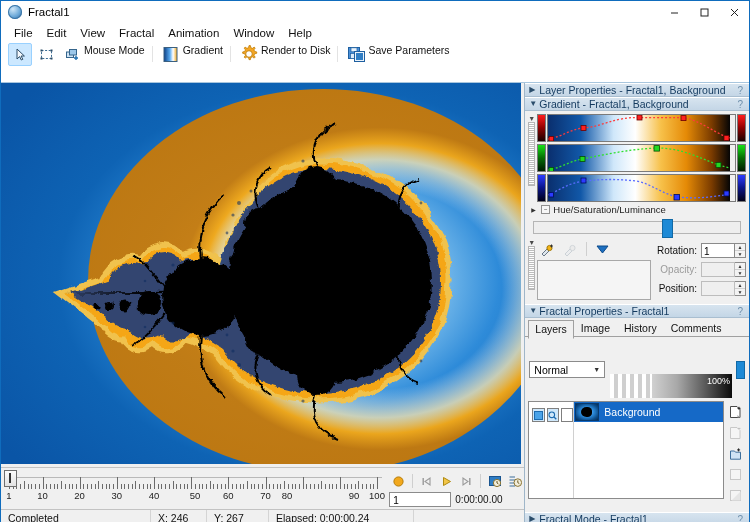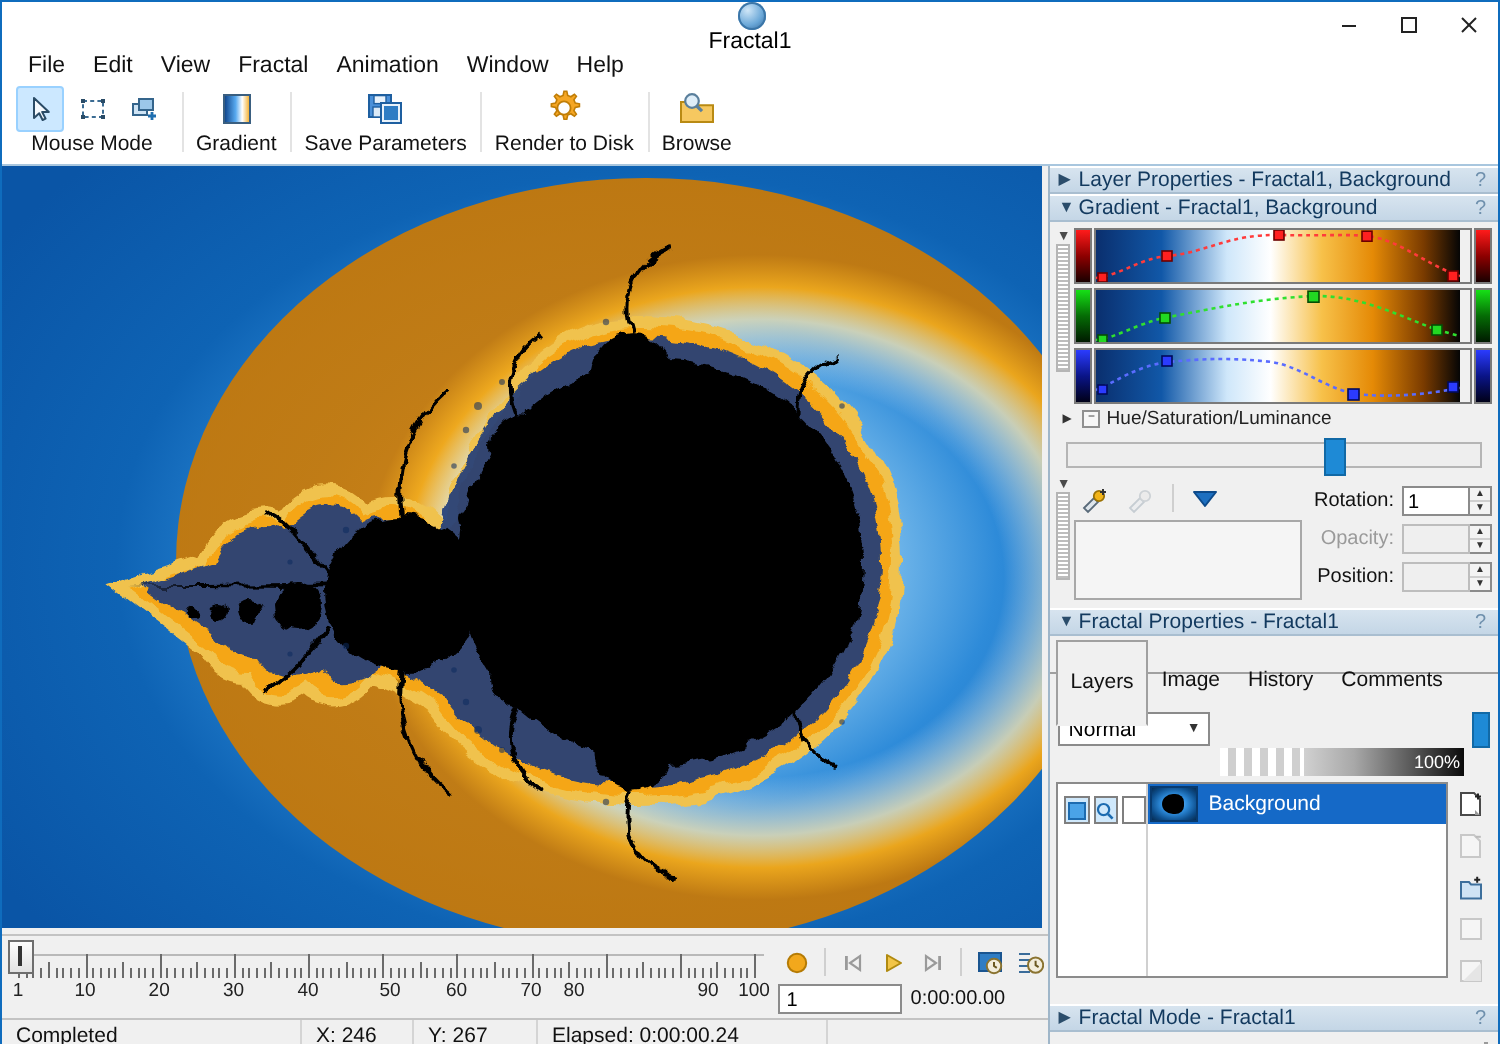--- a/index.html
+++ b/index.html
@@ -7,38 +7,38 @@
     width:750px;height:522px;overflow:hidden;
     font-family:"Liberation Sans",sans-serif;font-size:11px;
     background:#f0f0f0;color:#000;
     -webkit-font-smoothing:antialiased;
   }
   #app{position:relative;width:750px;height:522px;box-sizing:border-box;
        border:1px solid #0f6cbd;background:#f0f0f0;}
 
   
   .titlebar{height:22px;background:#fff;display:flex;align-items:center;
-            position:relative;border-bottom:1px solid #fff;flex-direction:column;}
+            position:relative;border-bottom:1px solid #fff;}
   .tb-icon{width:14px;height:14px;margin-left:7px;margin-right:6px;border-radius:50%;
            background:radial-gradient(circle at 35% 30%,#cfe6f7 0%,#6ba8d8 55%,#2b5f93 100%);
            box-shadow:inset 0 0 0 1px #3b76a8;flex:none;}
   .tb-title{font-size:11.5px;color:#000;}
   .wbtns{position:absolute;right:0;top:0;height:22px;display:flex;}
   .wbtn{width:30px;height:22px;display:flex;align-items:center;justify-content:center;
         font-size:11px;color:#222;cursor:default;}
   .wbtn svg{display:block;}
 
   
   .menubar{height:18px;background:#fff;display:flex;align-items:center;padding-left:6px;}
   .menu-item{padding:1px 7px;font-size:11.5px;color:#111;cursor:default;}
 
   
   .toolbar{height:39px;background:#fff;display:flex;align-items:flex-start;
            border-bottom:1px solid #a8c6de;padding-top:1px;}
-  .tgroup{display:flex;flex-direction:column;align-items:center;
+  .tgroup{display:flex;flex-direction:row;
           padding:0 7px;position:relative;}
   .tgroup+.tgroup::before{content:"";position:absolute;left:0;top:3px;bottom:3px;
                           width:1px;background:#e3e3e3;}
   .tg-row{display:flex;align-items:center;gap:2px;height:22px;}
   .tbtn{width:22px;height:21px;display:flex;align-items:center;justify-content:center;
         border:1px solid transparent;border-radius:2px;cursor:default;}
   .tbtn.sel{background:#cce8ff;border-color:#99d1ff;}
   .tg-lbl{font-size:10.5px;color:#111;line-height:13px;white-space:nowrap;margin-top:1px;}
 
   
@@ -133,30 +133,30 @@
         padding:0 2px;line-height:15px;box-sizing:border-box;}
   .finp.dis{background:#efefef;border-color:#bdbdbd;}
   .spin{width:11px;height:15px;border:1px solid #8b8b8b;border-left:none;background:#f3f3f3;
         display:flex;flex-direction:column;box-sizing:border-box;}
   .spin i{flex:1;display:flex;align-items:center;justify-content:center;font-size:5px;color:#333;}
   .spin i+i{border-top:1px solid #cfcfcf;}
 
   
   .tabs{display:flex;height:17px;padding-left:3px;background:#f0f0f0;
         border-bottom:1px solid #a0a0a0;margin-top:1px;}
-  .tab{padding:12px 6px;height:17px;line-height:16px;font-size:10.5px;color:#111;
+  .tab{padding:0 6px;height:17px;line-height:16px;font-size:10.5px;color:#111;
        border:1px solid transparent;border-bottom:none;cursor:default;}
   .tab.active{background:#f0f0f0;border-color:#a0a0a0;border-bottom:1px solid #f0f0f0;
               position:relative;top:1px;}
   .blendrow{display:flex;align-items:center;padding:4px 4px 3px 4px;gap:5px;}
   .combo{width:76px;height:17px;border:1px solid #8b8b8b;background:#fff;
          display:flex;align-items:center;font-size:10.5px;padding-left:4px;box-sizing:border-box;}
   .combo .cv{flex:1;}
   .combo .ca{width:15px;text-align:center;font-size:7px;color:#333;}
-  .opstrip{flex:1;height:14px;position:relative;border:0;
+  .opstrip{flex:1;height:24px;position:relative;border:0;
     background:linear-gradient(to right,#fff 0%,#f2f2f2 12%,#d9d9d9 30%,#a8a8a8 55%,#5a5a5a 78%,#0b0b0b 100%);margin-top:33px;}
   .opstrip .checks{position:absolute;left:0;top:0;width:34%;height:100%;
     background:repeating-linear-gradient(90deg,#fff 0 4px,#cfcfcf 4px 8px);}
   .opstrip .pct{position:absolute;right:2px;top:0;font-size:9px;color:#fff;line-height:14px;}
   .ophandle{width:7px;height:16px;background:#1e8ad6;border:1px solid #1169a6;margin-left:-1px;}
 
   .layerarea{display:flex;padding:0 3px;}
   .layerlist{flex:1;height:96px;border:1px solid #8b8b8b;background:#fff;position:relative;}
   .lcolhdr{position:absolute;left:0;top:0;bottom:0;width:44px;border-right:1px solid #d0d0d0;}
   .lrow{display:flex;align-items:flex-end;height:20px;}
@@ -261,58 +261,46 @@
             <rect x="2" y="1.5" width="13" height="14" fill="url(#gi)" stroke="#3a5f80" stroke-width="1"></rect>
           </svg>
         </div>
       </div>
       <div class="tg-lbl">Gradient</div>
     </div>
 
     <div class="tgroup">
       <div class="tg-row">
         <div class="tbtn">
+          <svg width="20" height="20" viewBox="0 0 20 20">
+            <g fill="#f5a623" stroke="#c07d06" stroke-width="0.8">
+              <path d="M10 1.6 l1.4 0 .45 2.1 1.6 .67 1.75-1.25 1 1 -1.25 1.75 .67 1.6 2.1 .45 0 1.4 -2.1 .45 -.67 1.6 1.25 1.75 -1 1 -1.75-1.25 -1.6 .67 -.45 2.1 -1.4 0 -.45-2.1 -1.6-.67 -1.75 1.25 -1-1 1.25-1.75 -.67-1.6 -2.1-.45 0-1.4 2.1-.45 .67-1.6 -1.25-1.75 1-1 1.75 1.25 1.6-.67z"></path>
+            </g>
+            <circle cx="10" cy="10" r="3.3" fill="#fdfdfd" stroke="#c07d06" stroke-width="0.9"></circle>
+          </svg>
+        </div>
+      </div>
+      <div class="tg-lbl">Render to Disk</div>
+    </div>
+
+    <div class="tgroup">
+      <div class="tg-row">
+        <div class="tbtn">
           <svg width="19" height="19" viewBox="0 0 19 19">
             <rect x="1.5" y="2.5" width="11" height="11" fill="#4a90d9" stroke="#1e5fa0" stroke-width="1"></rect>
             <rect x="4" y="2.8" width="6" height="4" fill="#e8f2fb" stroke="#1e5fa0" stroke-width=".7"></rect>
             <rect x="3.5" y="8.5" width="7" height="5" fill="#dbeaf7" stroke="#1e5fa0" stroke-width=".7"></rect>
             <rect x="7.5" y="6.5" width="10" height="10" fill="#e9f2fa" stroke="#1e5fa0" stroke-width="1"></rect>
             <rect x="9" y="8" width="7" height="7" fill="#2f7dc4"></rect>
           </svg>
         </div>
       </div>
       <div class="tg-lbl">Save Parameters</div>
     </div>
 
-    <div class="tgroup">
-      <div class="tg-row">
-        <div class="tbtn">
-          <svg width="20" height="20" viewBox="0 0 20 20">
-            <g fill="#f5a623" stroke="#c07d06" stroke-width="0.8">
-              <path d="M10 1.6 l1.4 0 .45 2.1 1.6 .67 1.75-1.25 1 1 -1.25 1.75 .67 1.6 2.1 .45 0 1.4 -2.1 .45 -.67 1.6 1.25 1.75 -1 1 -1.75-1.25 -1.6 .67 -.45 2.1 -1.4 0 -.45-2.1 -1.6-.67 -1.75 1.25 -1-1 1.25-1.75 -.67-1.6 -2.1-.45 0-1.4 2.1-.45 .67-1.6 -1.25-1.75 1-1 1.75 1.25 1.6-.67z"></path>
-            </g>
-            <circle cx="10" cy="10" r="3.3" fill="#fdfdfd" stroke="#c07d06" stroke-width="0.9"></circle>
-          </svg>
-        </div>
-      </div>
-      <div class="tg-lbl">Render to Disk</div>
-    </div>
-
-    <div class="tgroup">
-      <div class="tg-row">
-        <div class="tbtn">
-          <svg width="19" height="19" viewBox="0 0 19 19">
-            <path d="M1.5 6 h6 l1.4 1.6 h8.6 v8.4 h-16z" fill="#f6c860" stroke="#b98a13" stroke-width="1"></path>
-            <circle cx="7" cy="5.5" r="3.4" fill="#dfeef9" stroke="#5a7f9c" stroke-width="1.1"></circle>
-            <line x1="9.4" y1="8" x2="12" y2="10.6" stroke="#5a7f9c" stroke-width="1.6"></line>
-          </svg>
-        </div>
-      </div>
-      <div class="tg-lbl">Browse</div>
-    </div>
   </div>
 
   <div class="body">
 
     <div class="left">
       <div class="canvaswrap">
         <div class="fcanvas">
           <svg width="520" height="381" viewBox="0 0 520 381">
             <defs>
               <radialGradient id="bgGlow" cx="0.62" cy="0.52" r="0.75">

